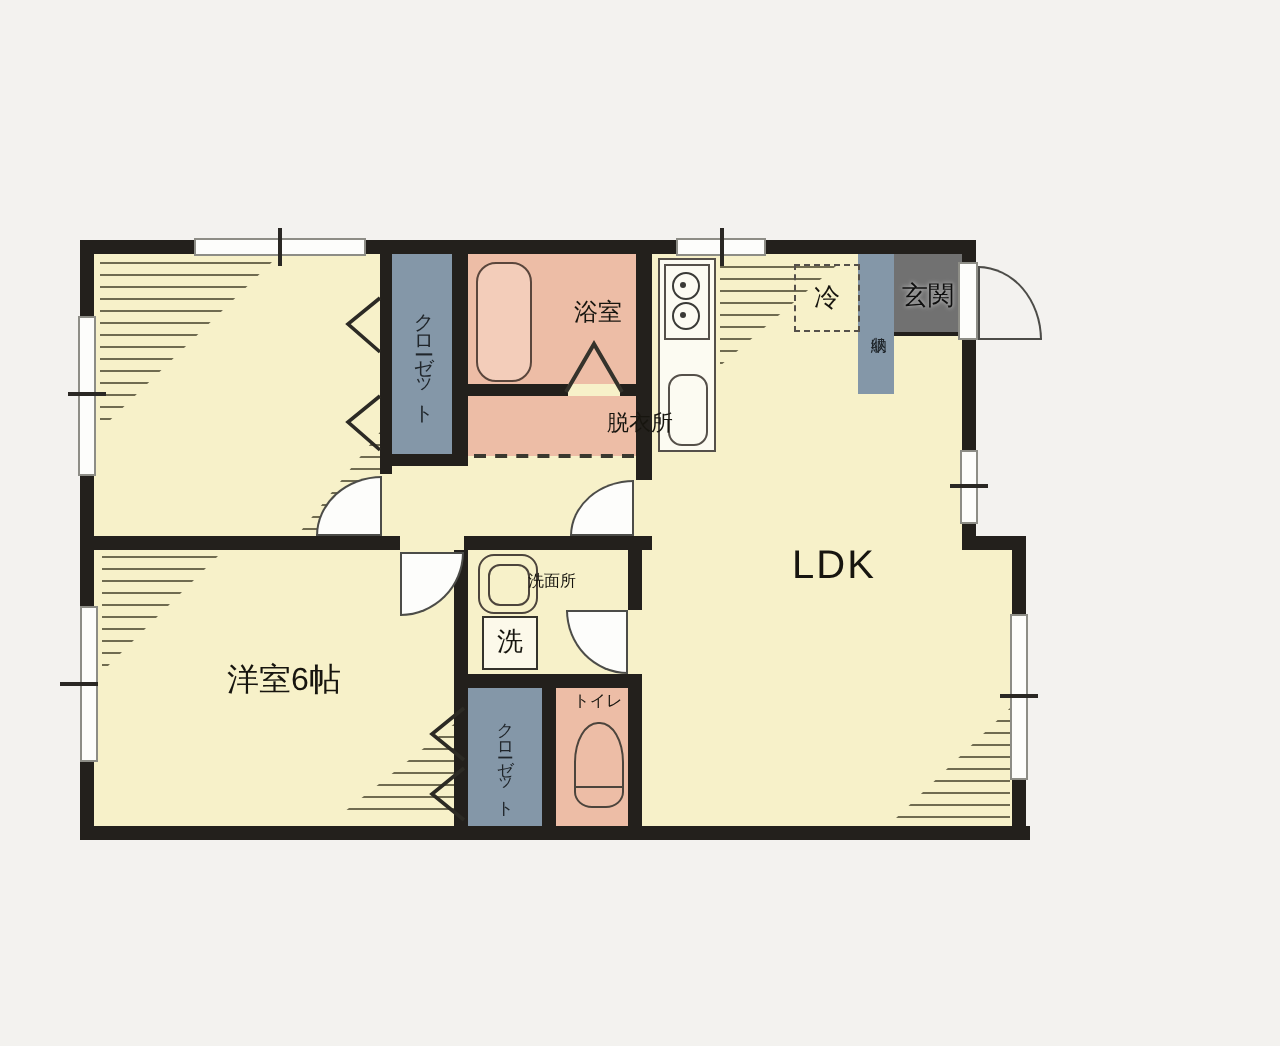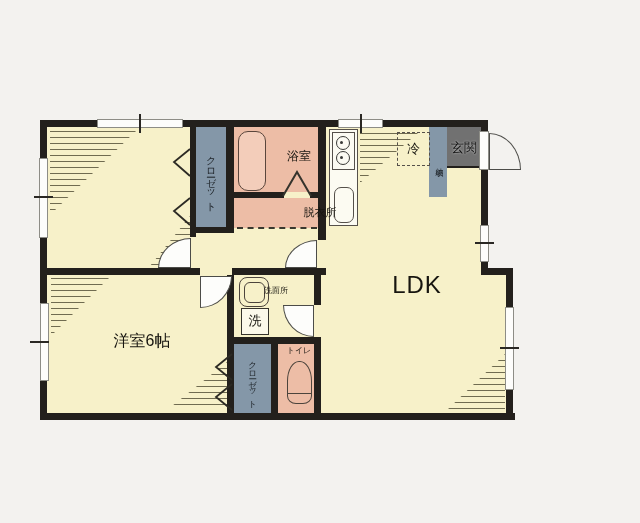--- a/index.html
+++ b/index.html
@@ -132,21 +132,21 @@
 
   <div class="fixture" style="left:241px;top:308px;width:28px;height:27px;border:1.6px solid #35332c;background:#fcf9ea;display:flex;align-items:center;justify-content:center;">
     <span class="label" style="position:static;font-size:13px;">洗</span>
   </div>
 
   <div class="fixture" style="left:287px;top:361px;width:25px;height:43px;border:1.5px solid #4c443c;border-radius:12px 12px 9px 9px / 20px 20px 8px 8px;">
     <div style="position:absolute;left:0;top:31px;width:100%;height:0;border-top:1.4px solid #4c443c;"></div>
   </div>
 
   <div class="label" style="left:82px;top:332px;width:120px;font-size:16px;text-align:center;">洋室6帖</div>
-  <div class="label" style="left:378px;top:272px;width:78px;font-size:24px;font-weight:500;letter-spacing:1px;">LDK</div>
+  <div class="label" style="left:378px;top:272px;width:78px;font-size:20px;font-weight:500;letter-spacing:1px;">LDK</div>
   <div class="label" style="left:280px;top:150px;width:38px;font-size:12px;">浴室</div>
   <div class="label" style="left:256px;top:206px;width:48px;font-size:11px;margin-left:40px;">脱衣所</div>
   <div class="label" style="left:254px;top:287px;width:44px;font-size:8px;">洗面所</div>
   <div class="label" style="left:284px;top:347px;width:30px;font-size:8px;">トイレ</div>
   <div class="label" style="left:447px;top:141px;width:34px;font-size:13px;color:#0f0f0f;text-shadow:0 0 2px #d8d8d8;">玄関</div>
   <div class="label vlabel" style="left:197px;top:132px;width:28px;height:92px;font-size:10px;color:#20262b;">クローゼット</div>
   <div class="label vlabel" style="left:235px;top:347px;width:35px;height:64px;font-size:8.5px;color:#20262b;">クローゼット</div>
   <div class="label vlabel" style="left:429px;top:140px;width:18px;height:44px;font-size:8px;color:#20262b;">収納</div>
 
 

